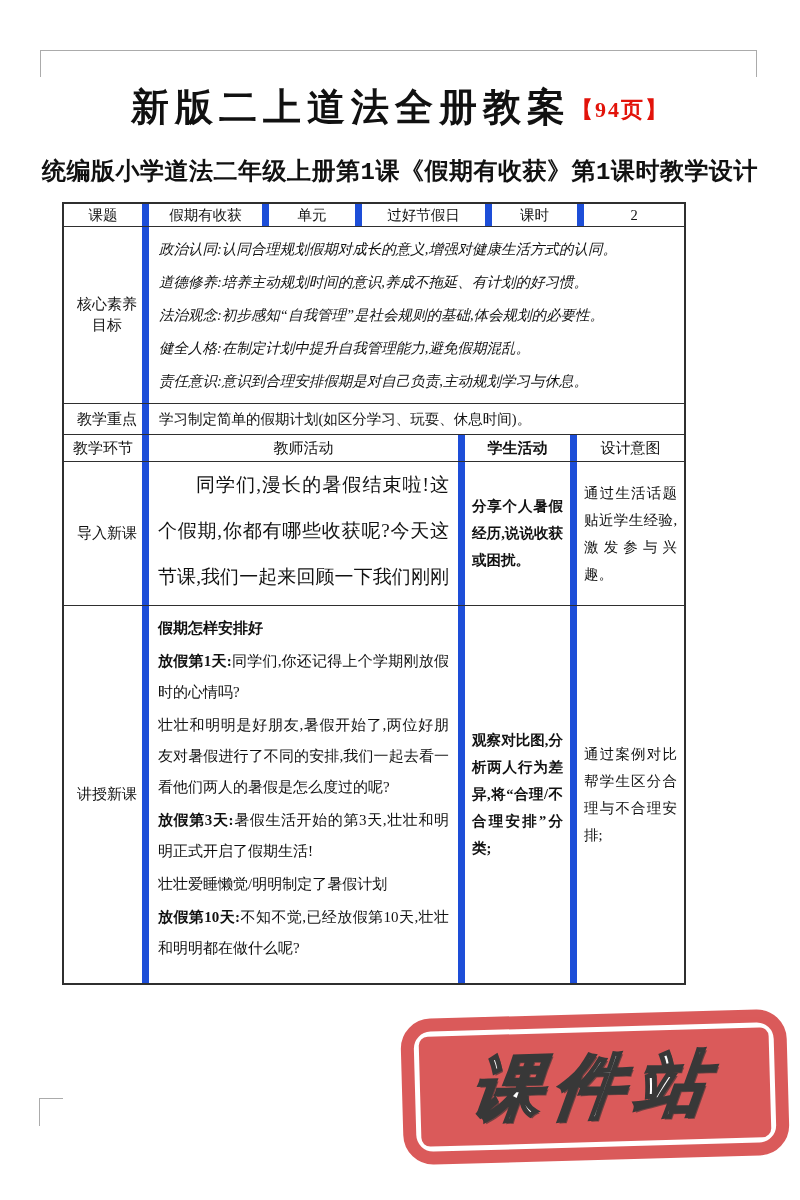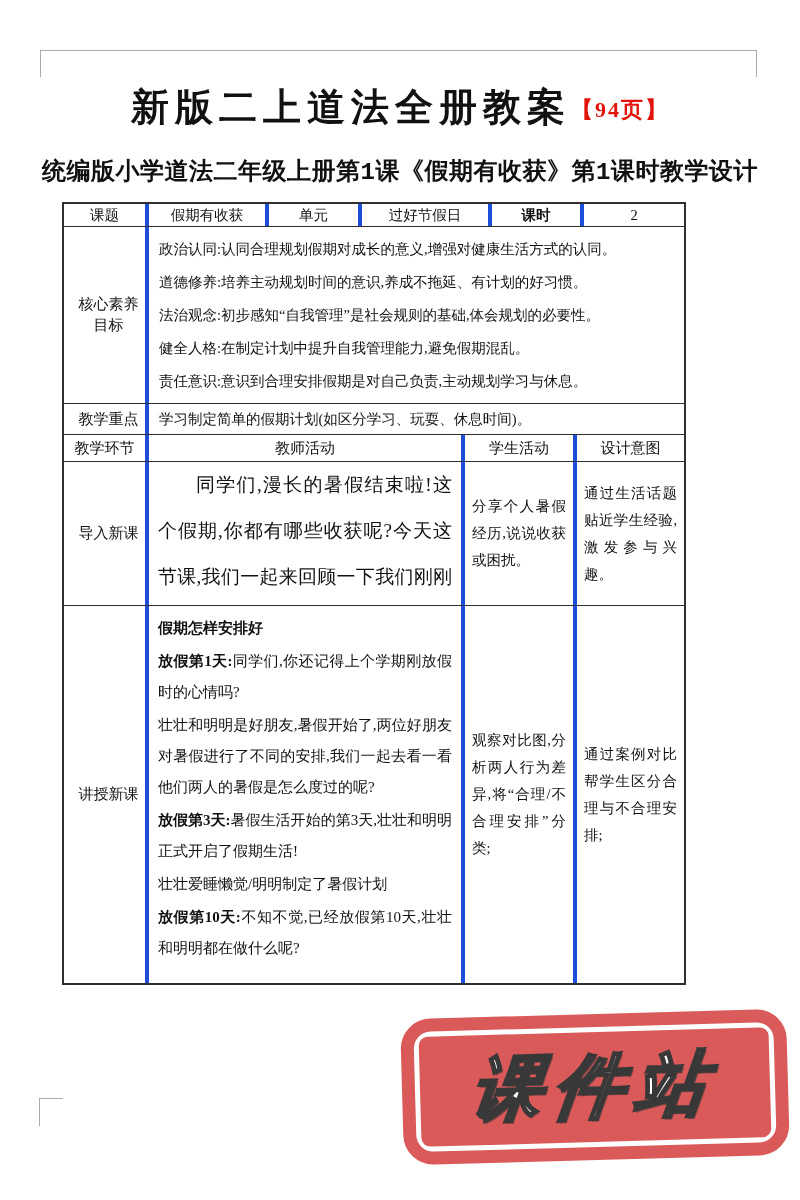--- a/index.html
+++ b/index.html
@@ -24,48 +24,48 @@
     font-size:24px;font-weight:bold;letter-spacing:0.5px;white-space:nowrap;font-family:Liberation Mono, monospace;
   }
 
   
   .tbl{
     position:absolute;left:62px;top:202px;width:620px;
     border:2px solid #2f2f2f;box-sizing:content-box;font-size:14.5px;
   }
   .row{display:flex;border-bottom:1px solid #2f2f2f;box-sizing:border-box;}
   .row:last-child{border-bottom:none;}
-  .cell{border-right:4px solid #1d4ed8;box-sizing:border-box;overflow:hidden;}
+  .cell{border-right:7px solid #1d4ed8;box-sizing:border-box;overflow:hidden;}
   .cell:last-child{border-right:none;}
   .center{display:flex;align-items:center;justify-content:center;text-align:center;}
 
   .w85{width:85px;flex:0 0 85px;}
   .w120{width:120px;flex:0 0 120px;}
   .w93{width:93px;flex:0 0 93px;}
   .w130{width:130px;flex:0 0 130px;}
-  .w92{width:92px;flex:0 0 92px;font-weight:bold;}
+  .w92{width:92px;flex:0 0 92px;}
   .w316{width:316px;flex:0 0 316px;}
-  .w112{width:112px;flex:0 0 112px;}
+  .w112{width:112px;flex:0 0 112px;font-weight:bold;}
   .grow{flex:1 1 auto;}
 
   .r1{height:23px;}
   .r2{height:177px;}
   .r3{height:31px;}
   .r4{height:33px;}
   .r5{height:52px;}
   .r6{height:27px;}
   .r7{height:27px;}
   .r8{height:144px;}
   .r9{height:377px;}
 
   .label-cell{display:flex;flex-direction:column;align-items:center;justify-content:center;
     font-size:15px;line-height:21px;text-align:center;padding-left:8px;}
   .core-content{display:flex;flex-direction:column;justify-content:space-around;
     padding:5px 10px;}
-  .core-content p{margin:0;line-height:20px;white-space:nowrap;}
+  .core-content p{margin:0;line-height:20px;white-space:nowrap;font-style:italic;}
   .line-cell{display:flex;align-items:center;padding:0 10px;}
   .prep-cell{padding:4px 10px;line-height:22px;}
   .prep-cell p{margin:0;}
   .hdr{font-size:15px;}
 
   .teacher-intro{padding:0 9px;}
   .teacher-intro p{margin:0;text-indent:2em;line-height:46px;text-align:justify;}
   .teacher-lecture{padding:7px 9px 0 9px;}
   .teacher-lecture p{margin:0 0 2px 0;line-height:31px;text-align:justify;}
   .teacher-lecture b{font-weight:bold;}

